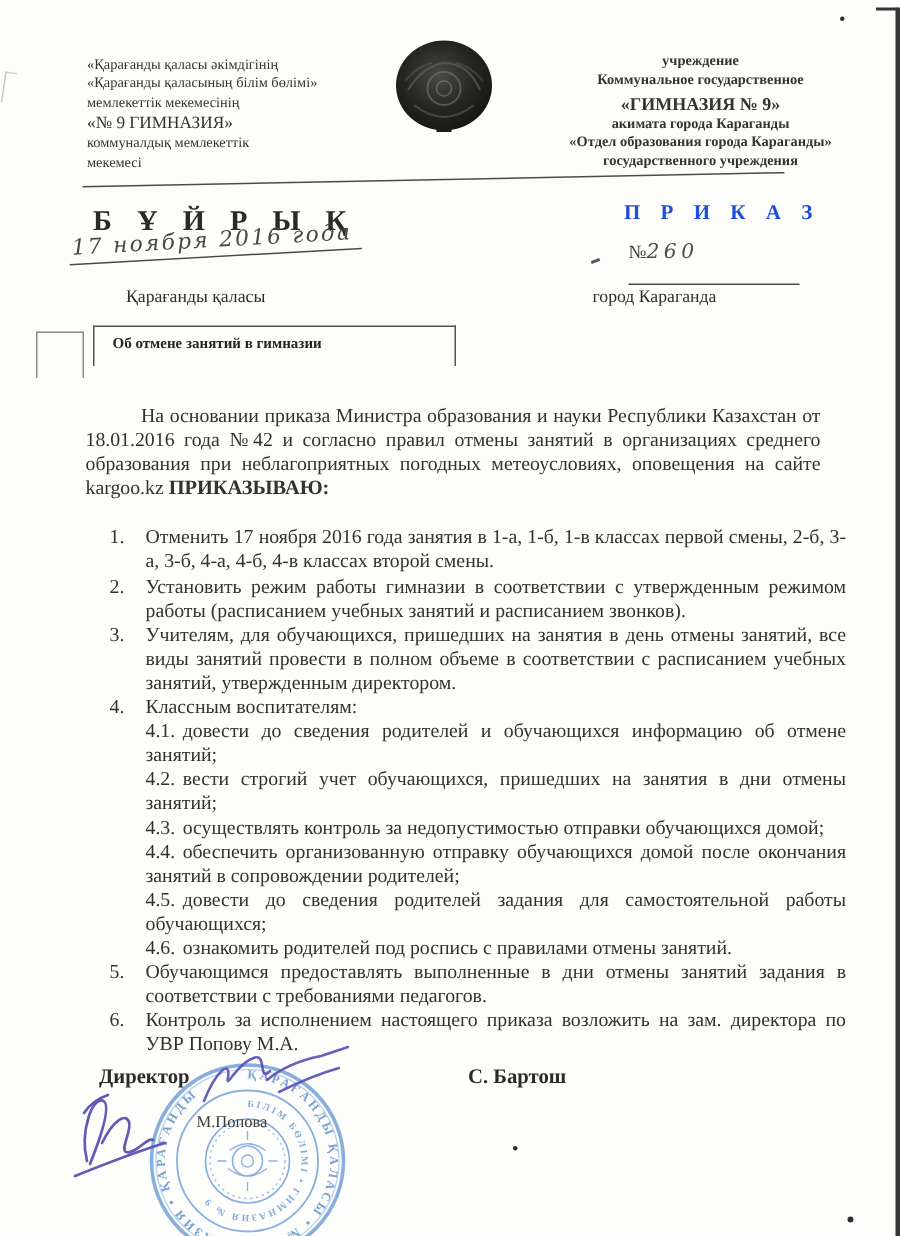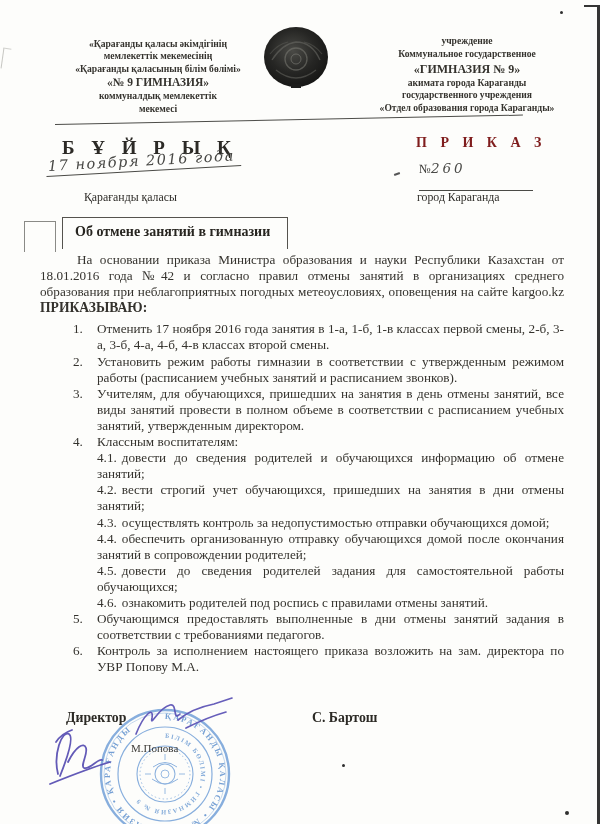--- a/index.html
+++ b/index.html
@@ -13,53 +13,53 @@
   .edge-right{position:absolute;right:0;top:5px;bottom:0;width:3px;background:#343434;}
   .edge-tick{position:absolute;right:2px;top:5px;width:14px;height:2px;background:#343434;}
   .dot{position:absolute;border-radius:50%;background:#2f2f2f;}
   .dot.d1{left:560px;top:11px;width:3px;height:3px;}
   .dot.d2{left:342px;top:764px;width:3px;height:3px;}
   .dot.d3{left:565px;top:811px;width:4px;height:4px;}
   .smudge{position:absolute;left:394px;top:173px;width:6px;height:2px;background:#555;transform:rotate(-20deg);}
   .corner-mark{position:absolute;left:2px;top:48px;width:7px;height:20px;border-left:1.5px solid #c7c7c3;border-top:1px solid #d2d2ce;transform:rotate(8deg);}
 
   
-  .hdr-left{position:absolute;left:58px;top:38px;width:200px;text-align:center;
-    font-weight:bold;font-size:9.6px;line-height:12.4px;color:#35332e;}
+  .hdr-left{position:absolute;left:58px;top:38px;width:200px;text-align:left;
+    font-weight:normal;font-size:9.6px;line-height:12.4px;color:#35332e;}
   .hdr-left .big{font-size:11.5px;line-height:15px;}
   .hdr-right{position:absolute;left:348px;top:35px;width:238px;text-align:center;
     font-weight:bold;font-size:9.6px;line-height:12.8px;color:#35332e;}
   .hdr-right .big{font-size:12px;line-height:16px;}
   .emblem{position:absolute;left:262px;top:26px;width:68px;height:66px;}
   .hdr-rule{position:absolute;left:55px;top:124px;width:468px;border-top:1.6px solid #4c4c48;
     transform:rotate(-1.15deg);transform-origin:left center;}
 
   
   .buyryk{position:absolute;left:62px;top:137px;font-weight:bold;font-size:19px;letter-spacing:6px;color:#2c2a26;}
   .hand-date{position:absolute;left:46px;top:158px;font-family:"DejaVu Serif",serif;font-style:italic;
     font-size:14.5px;letter-spacing:1.5px;color:#474744;transform:rotate(-3.2deg);transform-origin:left center;
     border-bottom:1.5px solid #4a4a46;padding:0 6px 2px 2px;}
   .kz-city{position:absolute;left:84px;top:190px;font-size:11.8px;}
-  .prikaz{position:absolute;left:416px;top:135px;font-weight:bold;font-size:14px;letter-spacing:5px;color:#7f1d1d;}
+  .prikaz{position:absolute;left:416px;top:135px;font-weight:bold;font-size:14px;letter-spacing:5px;color:#1d4ed8;}
   .order-num{position:absolute;left:419px;top:160px;width:114px;border-bottom:1.4px solid #4a4a46;
     padding-bottom:13px;font-size:12.5px;color:#3d3c39;}
   .order-num .hand{font-family:"DejaVu Serif",serif;font-style:italic;font-size:13.5px;letter-spacing:3px;color:#4a4a47;}
-  .ru-city{position:absolute;left:417px;top:190px;font-size:11.8px;}
+  .ru-city{position:absolute;left:395px;top:190px;font-size:11.8px;}
 
   
   .ghost-box{position:absolute;left:24px;top:221px;width:30px;height:30px;
     border:1.4px solid #8a8a86;border-bottom:none;}
   .subject-box{position:absolute;left:62px;top:217px;width:212px;
     border-top:1.5px solid #55534e;border-left:1.5px solid #55534e;border-right:1.5px solid #55534e;
-    padding:6px 0 9px 12px;font-weight:bold;font-size:14px;color:#272520;}
+    padding:6px 16px 9px 12px;font-weight:bold;font-size:10px;color:#272520;}
 
   
   .doc-body{position:absolute;left:40px;top:252px;width:524px;
     font-size:13.2px;line-height:16.1px;text-align:justify;color:#34322d;}
-  .doc-body p{margin:0;}
+  .doc-body p{margin:17px;}
   .intro{text-indent:37px;}
   .intro b{font-size:13.6px;}
   .olist{margin-top:5px;}
   .li{position:relative;padding-left:57px;}
   .li .num{position:absolute;left:33px;}
   .li.sub{padding-left:0;margin-left:57px;}
   .li.sub .numi{margin-right:5px;}
 
   
   .sig-position{position:absolute;left:66px;top:710px;font-weight:bold;font-size:13.8px;color:#2c2a25;}
@@ -75,22 +75,22 @@
 <div class="edge-right"></div>
 <div class="edge-tick"></div>
 <div class="dot d1"></div>
 <div class="dot d2"></div>
 <div class="dot d3"></div>
 <div class="smudge"></div>
 <div class="corner-mark"></div>
 
 <div class="hdr-left">
   <div>«Қарағанды қаласы әкімдігінің</div>
+  <div>«Қарағанды қаласының білім бөлімі»</div>
   <div>мемлекеттік мекемесінің</div>
-  <div>«Қарағанды қаласының білім бөлімі»</div>
   <div class="big">«№ 9 ГИМНАЗИЯ»</div>
   <div>коммуналдық мемлекеттік</div>
   <div>мекемесі</div>
 </div>
 
 <svg class="emblem" viewBox="0 0 68 66">
   <defs>
     <radialGradient id="emb" cx="45%" cy="40%" r="65%">
       <stop offset="0%" stop-color="#4a4a46"></stop>
       <stop offset="55%" stop-color="#262624"></stop>
@@ -104,22 +104,22 @@
   <circle cx="34" cy="33" r="5" fill="none" stroke="#87877f" stroke-width="1" opacity="0.55"></circle>
   <path d="M14 44 q20 16 40 0" fill="none" stroke="#6e6e68" stroke-width="1.3" opacity="0.5"></path>
   <rect x="29" y="58" width="10" height="4" fill="#1c1c1b"></rect>
 </svg>
 
 <div class="hdr-right">
   <div>учреждение</div>
   <div>Коммунальное государственное</div>
   <div class="big">«ГИМНАЗИЯ № 9»</div>
   <div>акимата города Караганды</div>
+  <div>«Отдел образования города Караганды»</div>
   <div>государственного учреждения</div>
-  <div>«Отдел образования города Караганды»</div>
 </div>
 
 <div class="hdr-rule"></div>
 
 <div class="buyryk">Б Ұ Й Р Ы Қ</div>
 <div class="hand-date">17 ноября 2016 года</div>
 <div class="kz-city">Қарағанды қаласы</div>
 
 <div class="prikaz">П Р И К А З</div>
 <div class="order-num">

